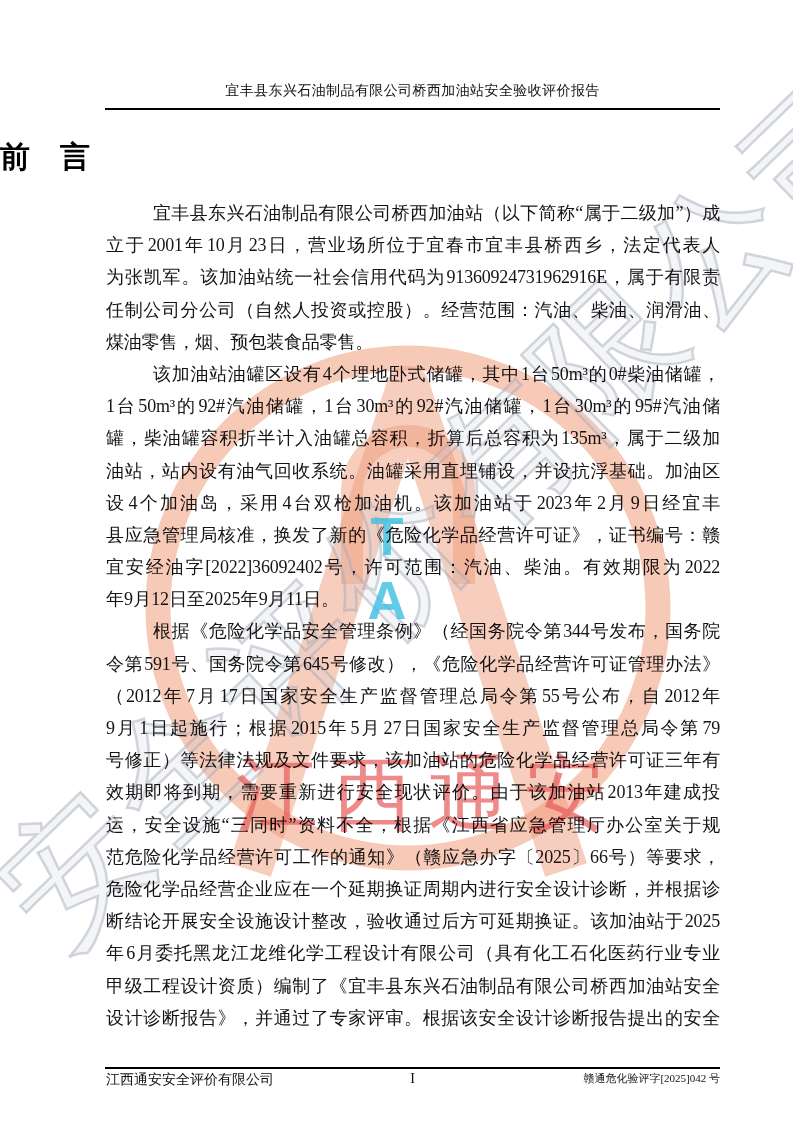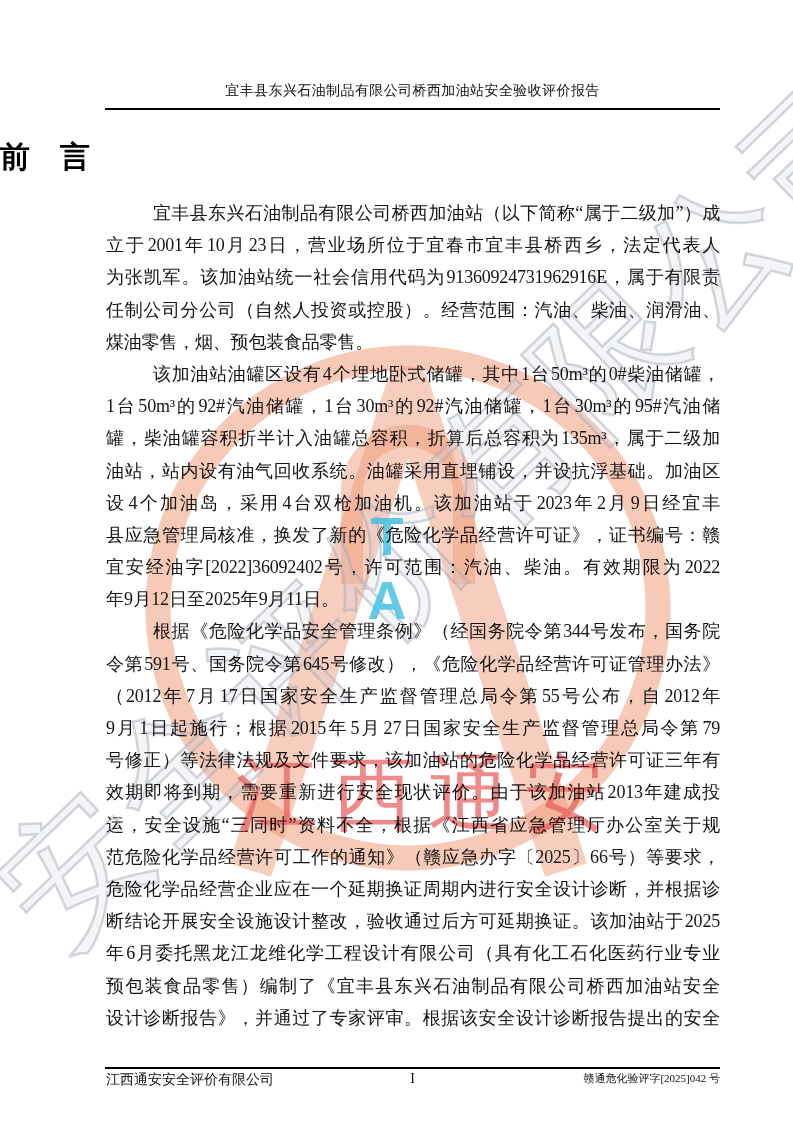--- a/index.html
+++ b/index.html
@@ -106,21 +106,21 @@
       <div class="bl">令第 591 号、国务院令第 645 号修改），《危险化学品经营许可证管理办法》</div>
       <div class="bl">（2012 年 7 月 17 日国家安全生产监督管理总局令第 55 号公布，自 2012 年</div>
       <div class="bl">9 月 1 日起施行；根据 2015 年 5 月 27 日国家安全生产监督管理总局令第 79</div>
       <div class="bl">号修正）等法律法规及文件要求，该加油站的危险化学品经营许可证三年有</div>
       <div class="bl">效期即将到期，需要重新进行安全现状评价。由于该加油站 2013 年建成投</div>
       <div class="bl">运，安全设施“三同时”资料不全，根据《江西省应急管理厅办公室关于规</div>
       <div class="bl">范危险化学品经营许可工作的通知》（赣应急办字〔2025〕66 号）等要求，</div>
       <div class="bl">危险化学品经营企业应在一个延期换证周期内进行安全设计诊断，并根据诊</div>
       <div class="bl">断结论开展安全设施设计整改，验收通过后方可延期换证。该加油站于 2025</div>
       <div class="bl">年 6 月委托黑龙江龙维化学工程设计有限公司（具有化工石化医药行业专业</div>
-      <div class="bl">预包装食品零售）编制了《宜丰县东兴石油制品有限公司桥西加油站安全</div>
+      <div class="bl">甲级工程设计资质）编制了《宜丰县东兴石油制品有限公司桥西加油站安全</div>
       <div class="bl">设计诊断报告》，并通过了专家评审。根据该安全设计诊断报告提出的安全</div>
     </div>
 
   <div class="footer-rule"></div>
   <div class="footer-left">江西通安安全评价有限公司</div>
   <div class="footer-center">I</div>
   <div class="footer-right">赣通危化验评字[2025]042 号</div>
 
   <div class="wm-layer">
     <svg class="wm-logo" width="793" height="1122" viewBox="0 0 793 1122">

